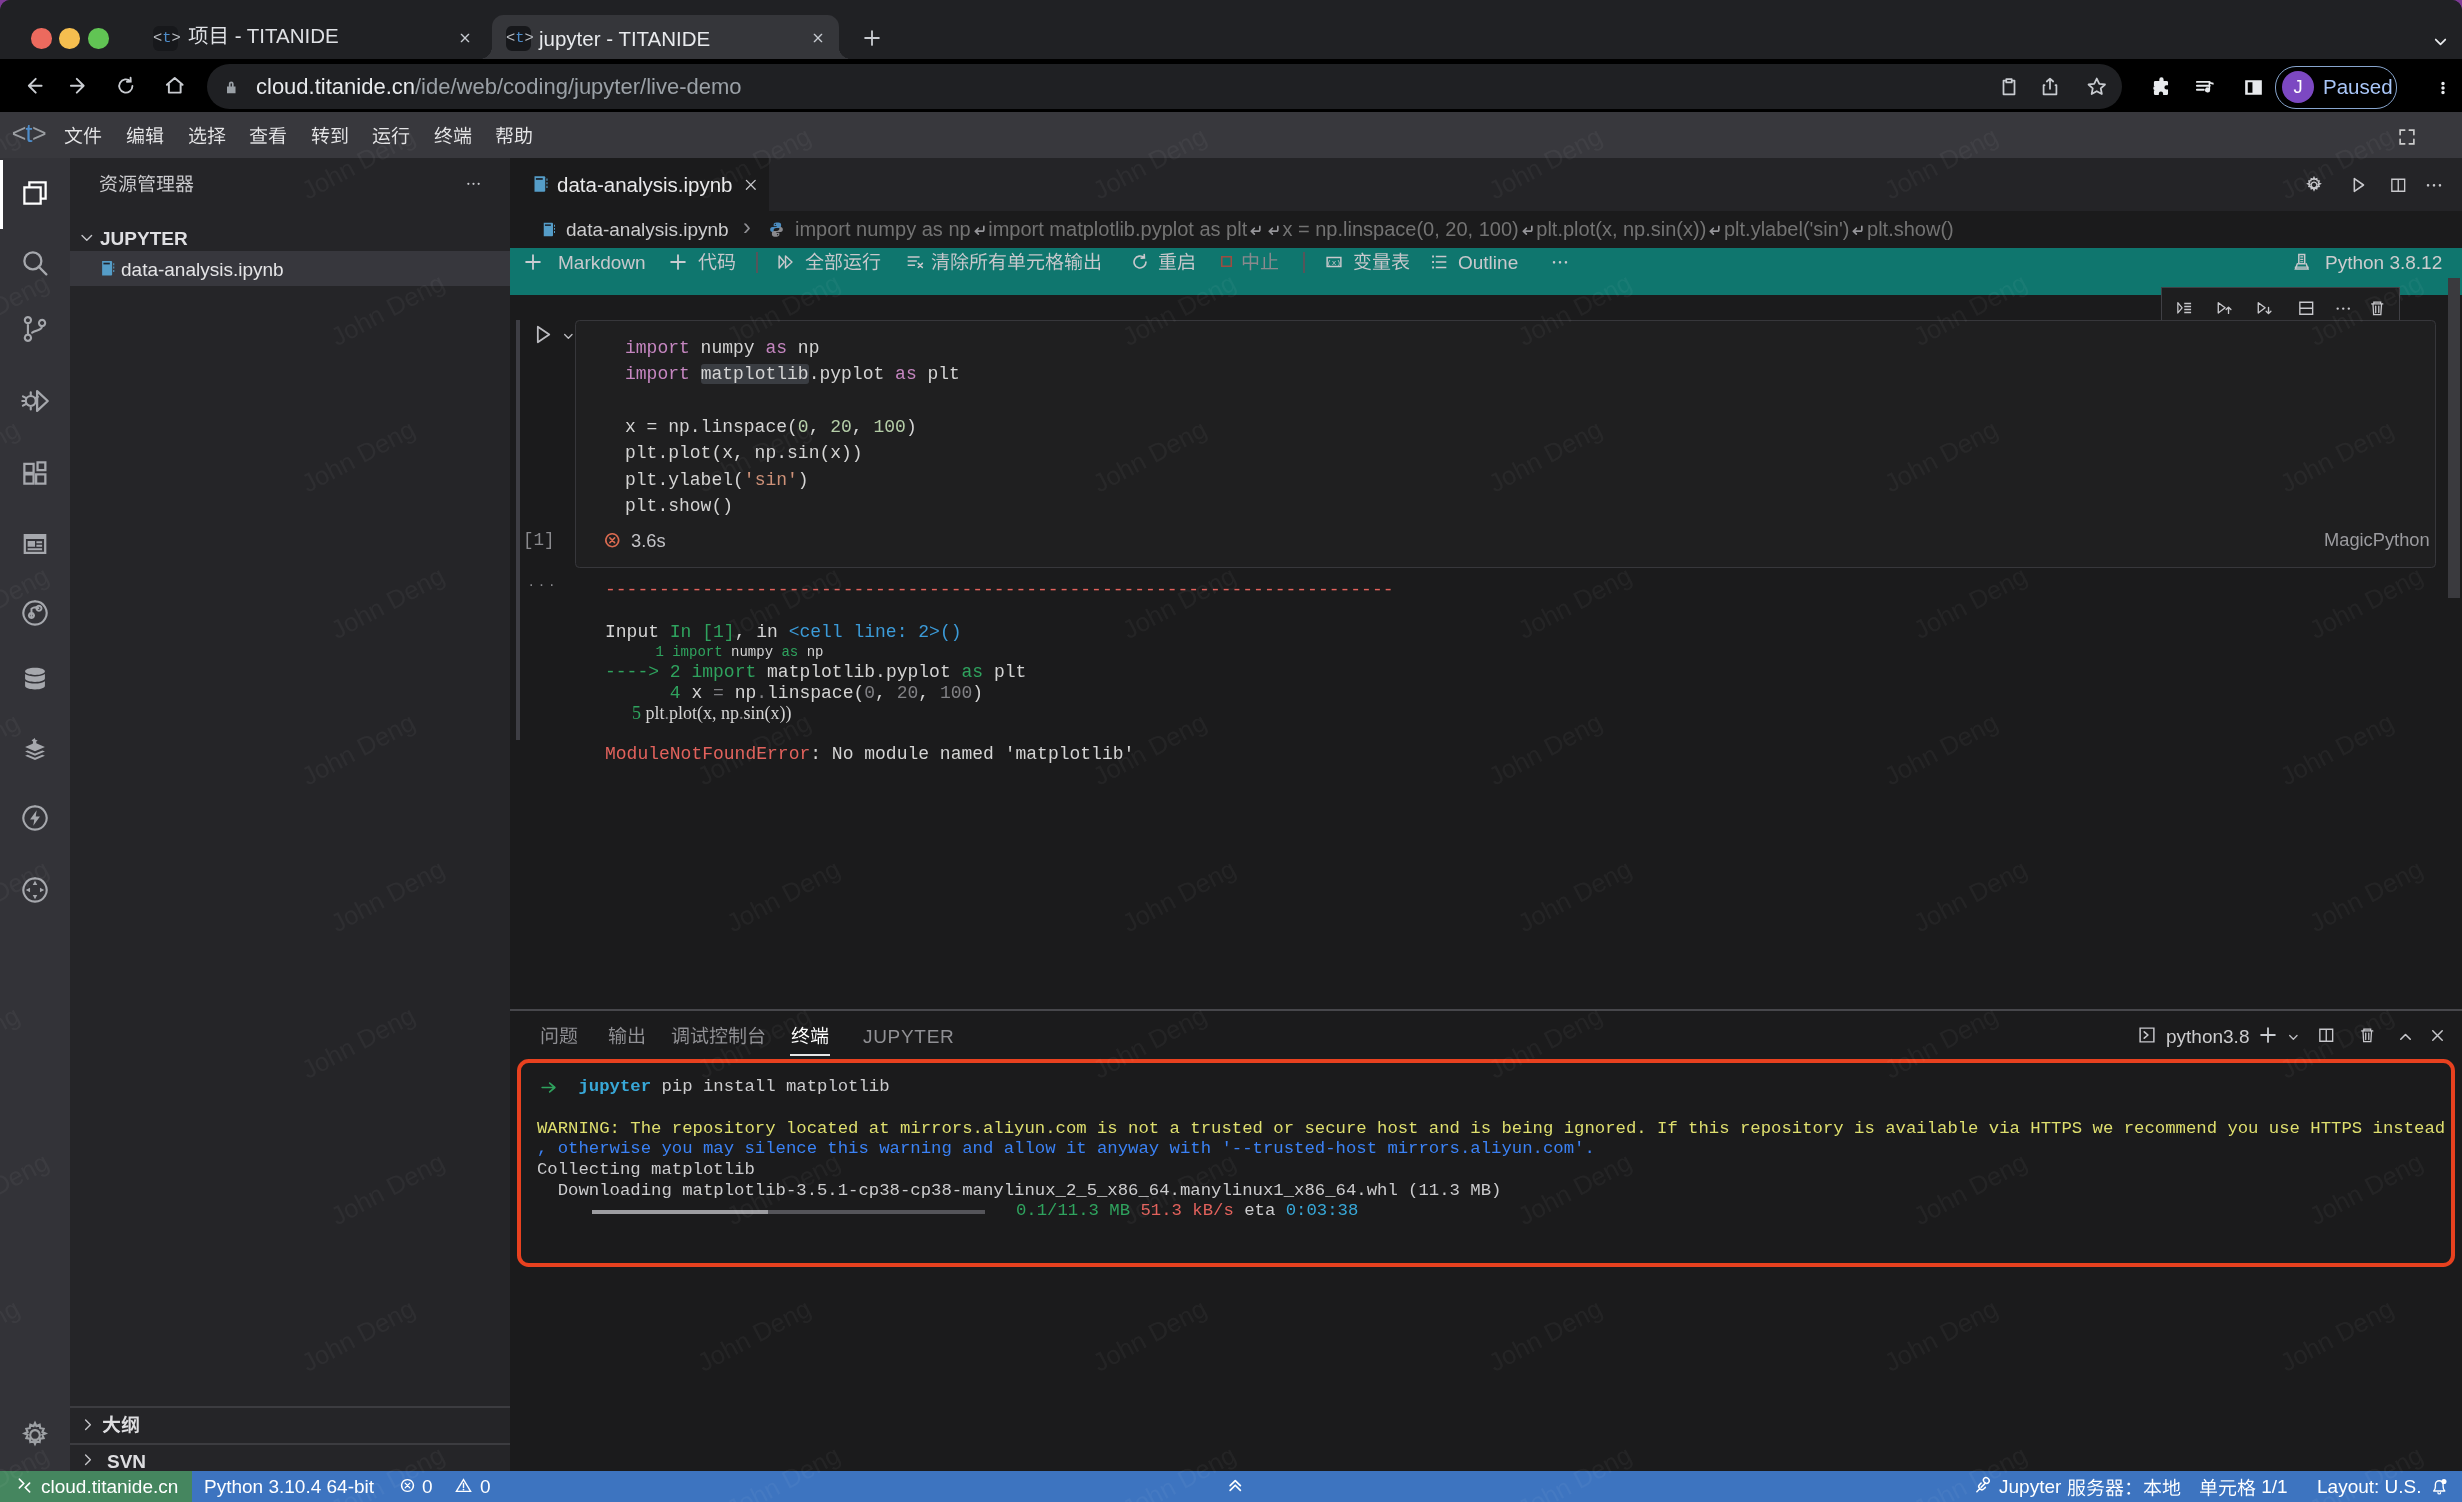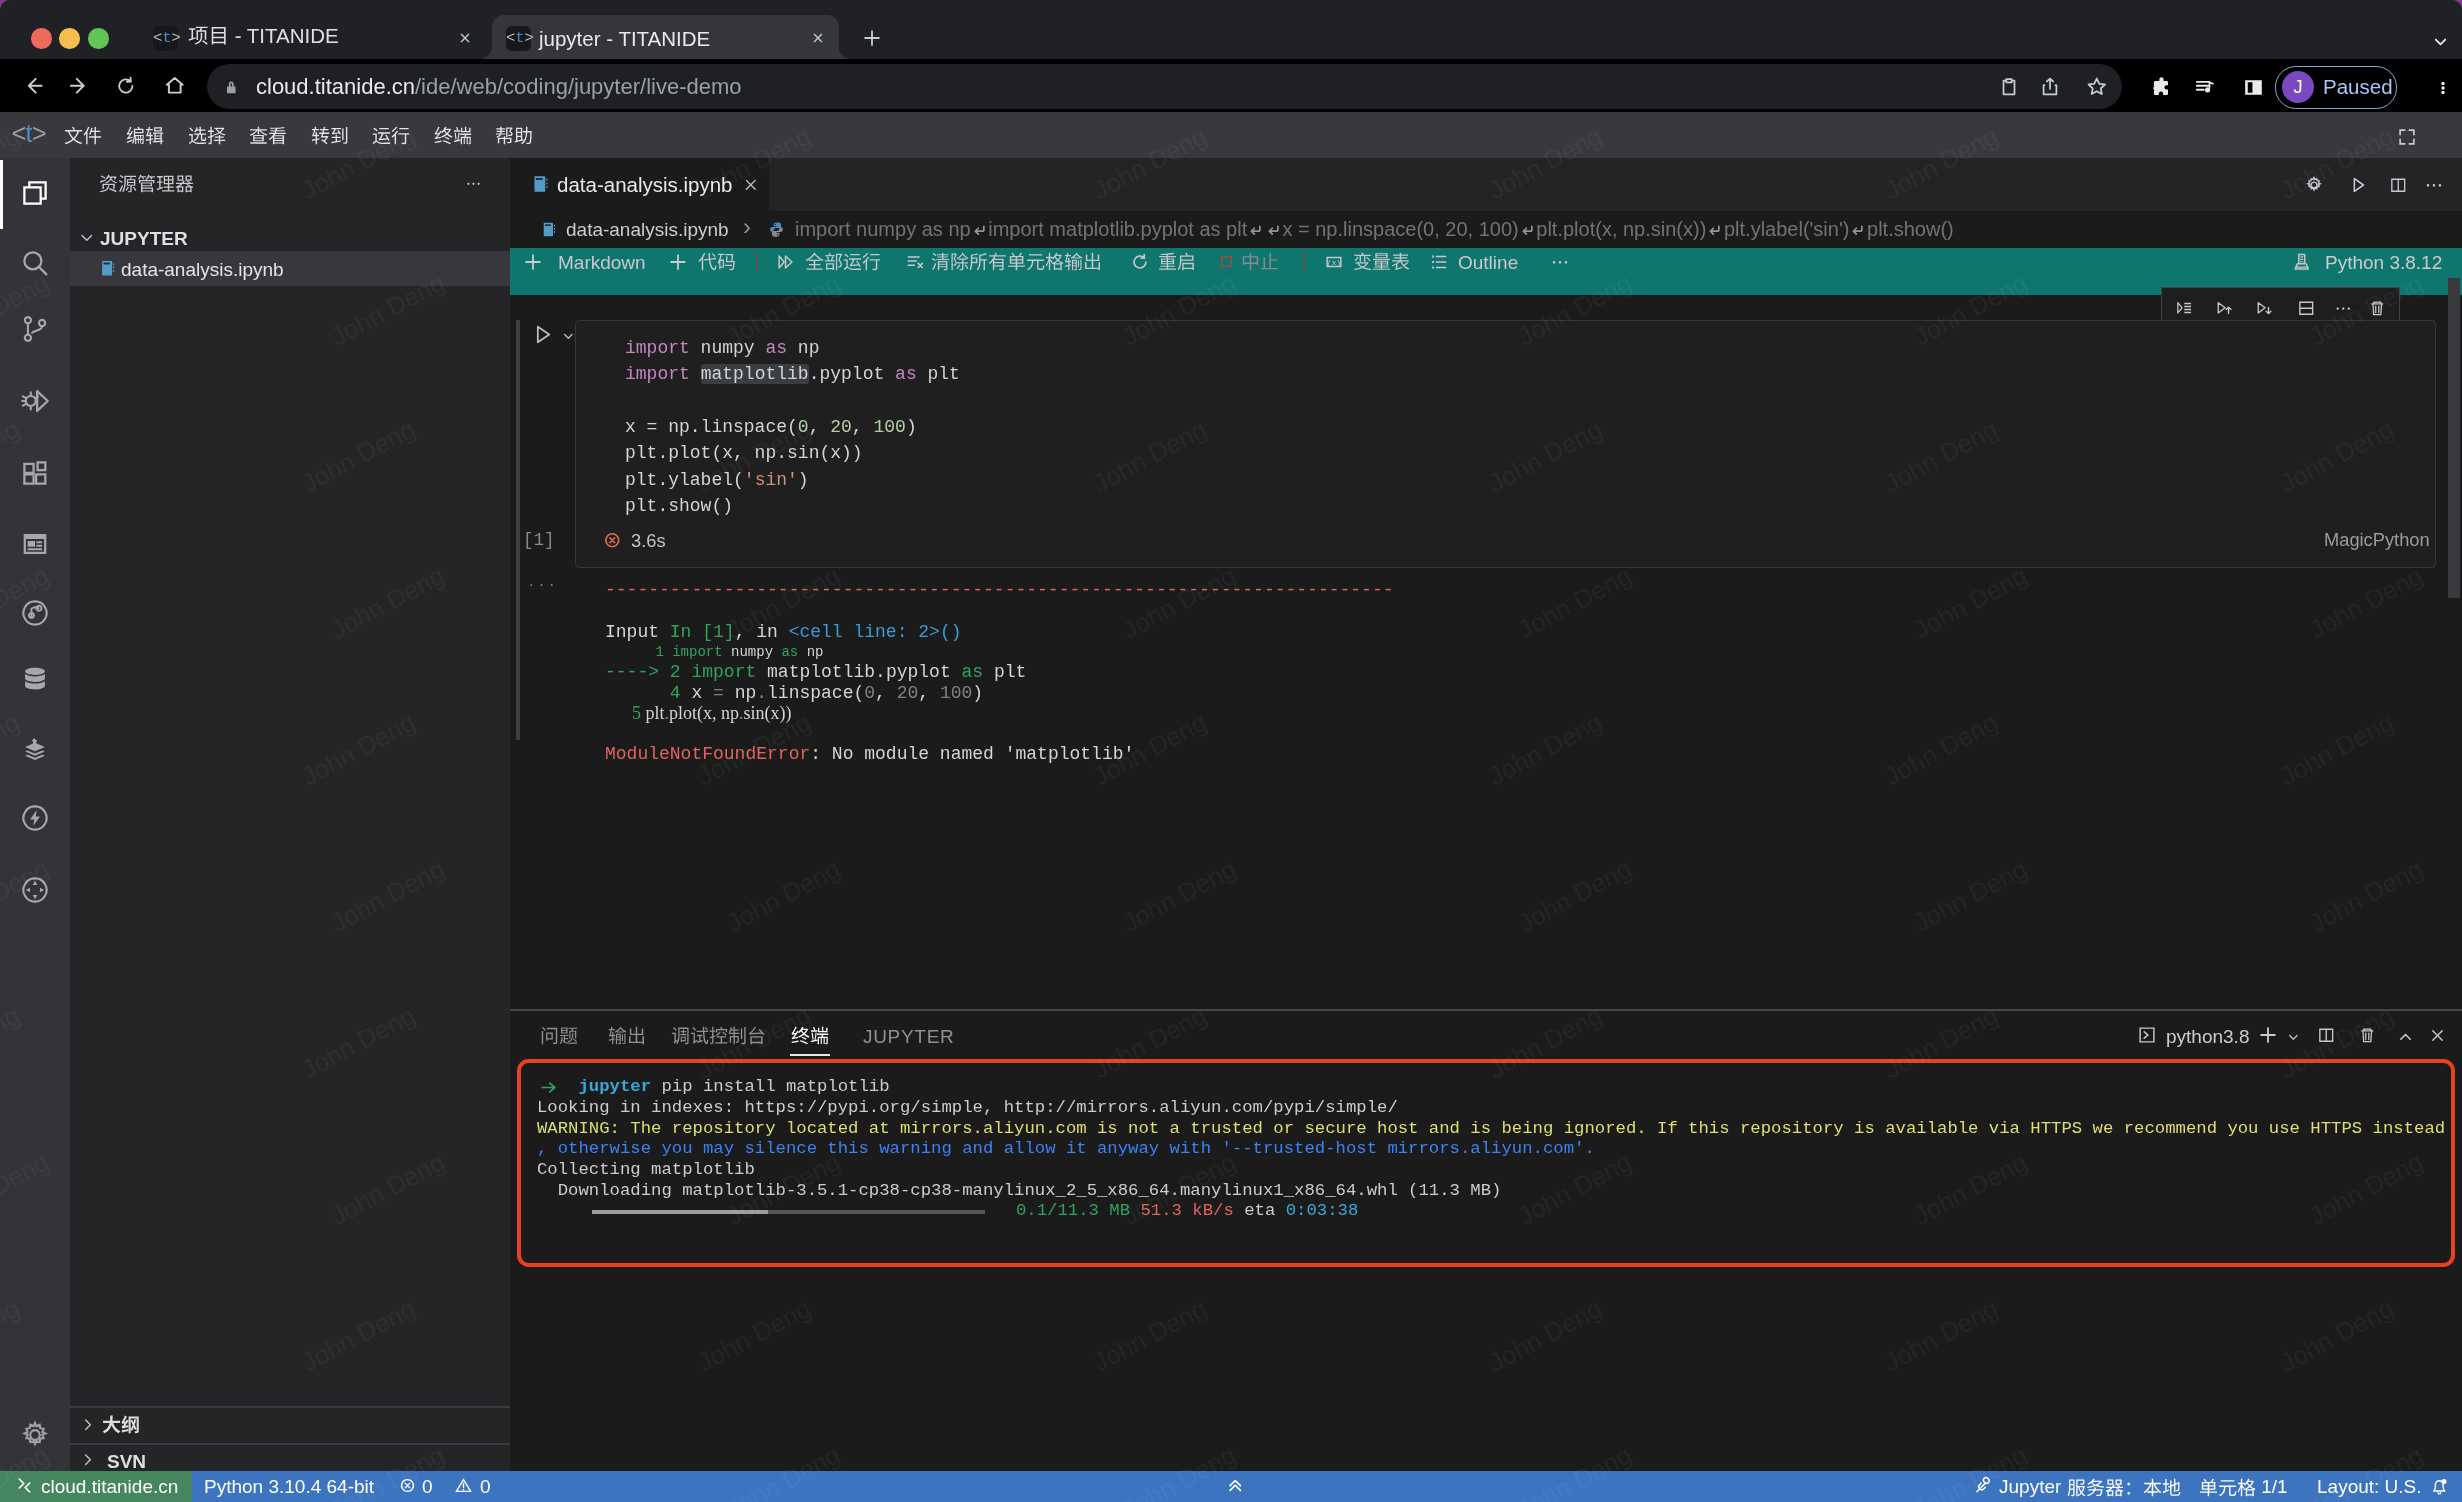--- a/index.html
+++ b/index.html
@@ -474,21 +474,20 @@
         <path d="M5.5 7 H18.5 M8 7 V4.8 H16 V7 M7 7 L7.8 19.5 H16.2 L17 7 M10.2 9.5 V17 M13.8 9.5 V17" stroke="#C8C8CC" stroke-width="1.50" stroke-linecap="round" stroke-linejoin="miter" fill="none"></path>
       </svg>
       <svg style="position:absolute;left:2396px;top:915px;width:19px;height:19px;" viewBox="0 0 24 24">
         <path d="M6 15.5 L12 9.5 L18 15.5" stroke="#C8C8CC" stroke-width="2.00" stroke-linecap="round" stroke-linejoin="round" fill="none"></path>
       </svg>
       <svg style="position:absolute;left:2428px;top:914px;width:19px;height:19px;" viewBox="0 0 24 24">
         <path d="M6 6 L18 18 M18 6 L6 18" stroke="#C8C8CC" stroke-width="1.80" stroke-linecap="round" stroke-linejoin="round" fill="none"></path>
       </svg>
       <div style="left:517px;top:947px;width:1938px;height:208px;border:4.4px solid #E8411F;border-radius:11.7px"></div>
       <div style="position:absolute;left:537px;top:965px;font-size:17.3px;line-height:20.5px;color:#CCCCCE;white-space:pre;font-family:'Liberation Mono',monospace">    <span style="color:#38A8D8;font-weight:bold">jupyter</span> pip install matplotlib</div>
-      <div style="position:absolute;left:537px;top:986px;font-size:17.3px;line-height:20.5px;color:#CCCCCE;white-space:pre;font-family:'Liberation Mono',monospace">Looking in indexes: https://pypi.org/simple, http://mirrors.aliyun.com/pypi/simple/</div>
       <div style="position:absolute;left:537px;top:1007px;font-size:17.3px;line-height:20.5px;color:#CCCCCE;white-space:pre;font-family:'Liberation Mono',monospace"><span style="color:#DFDF6E">WARNING: The repository located at mirrors.aliyun.com is not a trusted or secure host and is being ignored. If this repository is available via HTTPS we recommend you use HTTPS instead</span></div>
       <div style="position:absolute;left:537px;top:1027px;font-size:17.3px;line-height:20.5px;color:#CCCCCE;white-space:pre;font-family:'Liberation Mono',monospace"><span style="color:#3b82f6">, otherwise you may silence this warning and allow it anyway with '--trusted-host mirrors.aliyun.com'.</span></div>
       <div style="position:absolute;left:537px;top:1048px;font-size:17.3px;line-height:20.5px;color:#CCCCCE;white-space:pre;font-family:'Liberation Mono',monospace">Collecting matplotlib</div>
       <div style="position:absolute;left:537px;top:1069px;font-size:17.3px;line-height:20.5px;color:#CCCCCE;white-space:pre;font-family:'Liberation Mono',monospace">  Downloading matplotlib-3.5.1-cp38-cp38-manylinux_2_5_x86_64.manylinux1_x86_64.whl (11.3 MB)</div>
       <svg style="position:absolute;left:539px;top:966px;width:19px;height:19px;" viewBox="0 0 24 24">
         <path d="M4 12 H19 M13.5 6.5 L20 12 L13.5 17.5" stroke="#2FA35E" stroke-width="2.10" stroke-linecap="round" stroke-linejoin="round" fill="none"></path>
       </svg>
       <div style="left:592px;top:1098px;width:176px;height:3.7px;background:#9D9DA1"></div>
       <div style="left:768px;top:1098px;width:217px;height:3.7px;background:#55555A"></div>
       <div style="position:absolute;left:1016px;top:1089px;font-size:17.3px;white-space:pre;font-family:'Liberation Mono',monospace"><span style="color:#2FA35E">0.1/11.3 MB</span> <span style="color:#E2625C">51.3 kB/s</span> <span style="color:#CCCCCE">eta</span> <span style="color:#38A8D8">0:03:38</span></div>

